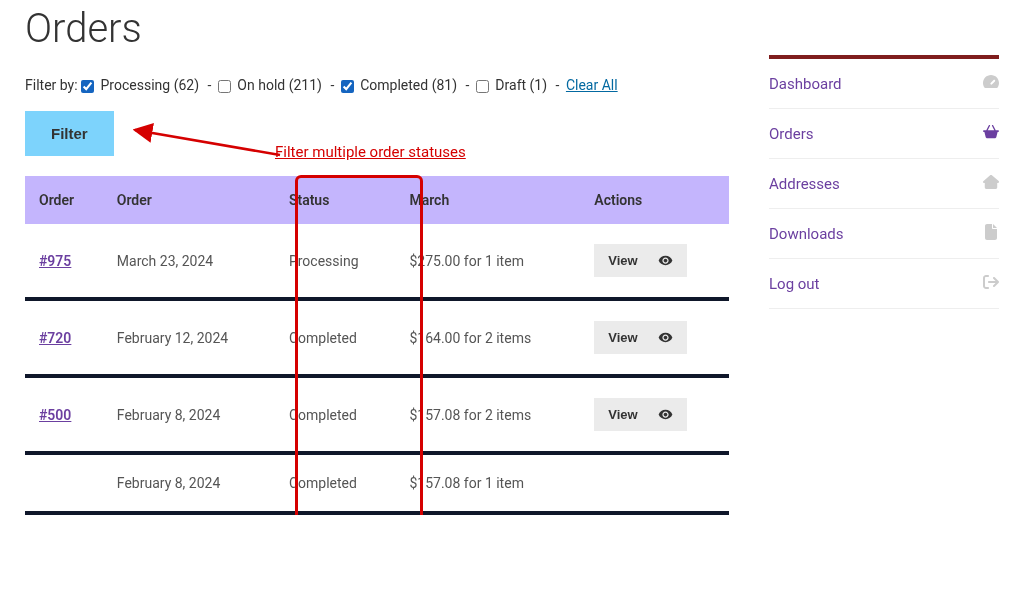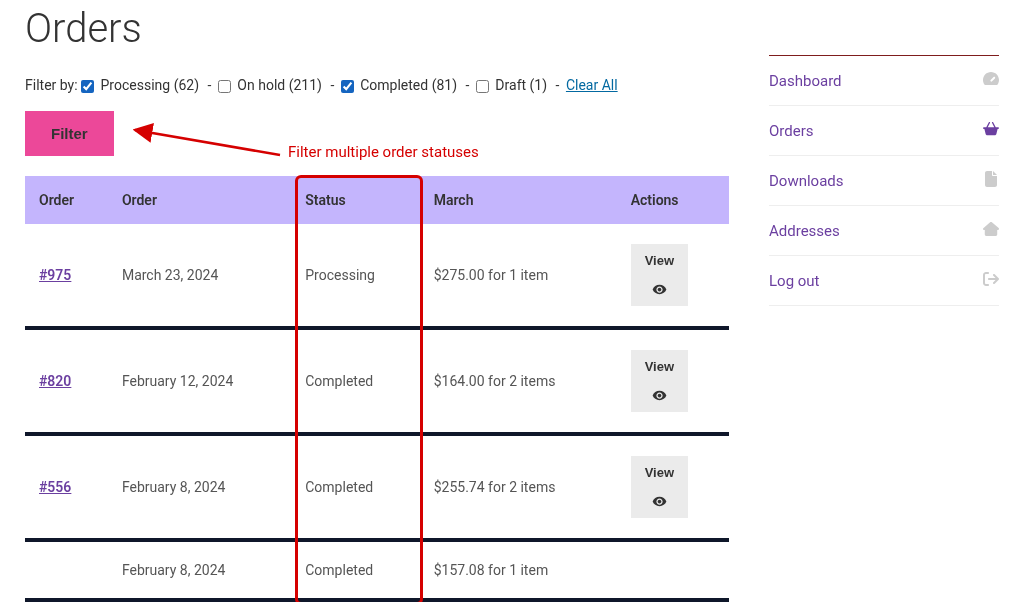--- a/index.html
+++ b/index.html
@@ -48,21 +48,21 @@
     }
     .filter-sep {
       margin: 0 3px;
     }
     .clear-all {
       color: #0369a1;
       text-decoration: underline;
       cursor: pointer;
     }
     .filter-button {
-      background: #ec4899;
+      background: #7dd3fc;
       border: none;
       padding: 14px 26px;
       font-size: 15px;
       font-weight: 600;
       color: #333;
       cursor: pointer;
       margin-bottom: 20px;
     }
     .annotation {
       position: absolute;
@@ -113,34 +113,33 @@
     .view-button {
       background: #ebebeb;
       border: none;
       padding: 9px 14px;
       font-size: 13px;
       font-weight: 600;
       color: #333;
       cursor: pointer;
       display: inline-flex;
       align-items: center;
-      gap: 14px;
-      flex-direction: column;
+      gap: 20px;
     }
     .view-button svg {
       width: 15px;
       height: 15px;
     }
     .sidebar {
       width: 230px;
       padding-top: 55px;
     }
     .sidebar-list {
       list-style: none;
-      border-top: 1px solid #7f1d1d;
+      border-top: 4px solid #7f1d1d;
     }
     .sidebar-item {
       display: flex;
       justify-content: space-between;
       align-items: center;
       padding: 15px 0;
       border-bottom: 1px solid #eee;
       cursor: pointer;
     }
     .sidebar-item .label {
@@ -176,21 +175,21 @@
 
     <svg class="annotation-arrow" style="left:100px; top:115px; width:160px; height:50px;">
       <defs>
         <marker id="arrowhead" markerWidth="8" markerHeight="8" refX="7" refY="4" orient="auto">
           <polygon points="0 0, 8 4, 0 8" fill="#d50000"></polygon>
         </marker>
       </defs>
       <line x1="155" y1="40" x2="10" y2="15" stroke="#d50000" stroke-width="2.5" marker-end="url(#arrowhead)"></line>
     </svg>
 
-    <div class="annotation" style="left:263px; top:143px;">Filter multiple order statuses</div>
+    <div class="annotation" style="left:250px; top:143px;text-decoration:underline;">Filter multiple order statuses</div>
 
     <div class="status-box" style="left:270px; top:175px; width:128px; height:430px;"></div>
 
     <table class="orders-table">
       <thead>
         <tr>
           <th>Order</th>
           <th>Order</th>
           <th>Status</th>
           <th>March</th>
@@ -206,38 +205,38 @@
             <td><button class="view-button">
                 <span>View</span>
                 <span style="display: inline-flex;">
                   <svg viewBox="0 0 24 24" fill="currentColor">
                     <path d="M12 4.5C7 4.5 2.73 7.61 1 12c1.73 4.39 6 7.5 11 7.5s9.27-3.11 11-7.5c-1.73-4.39-6-7.5-11-7.5zM12 17c-2.76 0-5-2.24-5-5s2.24-5 5-5 5 2.24 5 5-2.24 5-5 5zm0-8c-1.66 0-3 1.34-3 3s1.34 3 3 3 3-1.34 3-3-1.34-3-3-3z"></path>
                   </svg>
                 </span>
               </button></td>
           </tr>
           <tr>
-            <td><a href="#">#820</a></td>
+            <td><a href="#">#720</a></td>
             <td>February 12, 2024</td>
             <td>Completed</td>
             <td>$164.00 for 2 items</td>
             <td><button class="view-button">
                 <span>View</span>
                 <span style="display: inline-flex;">
                   <svg viewBox="0 0 24 24" fill="currentColor">
                     <path d="M12 4.5C7 4.5 2.73 7.61 1 12c1.73 4.39 6 7.5 11 7.5s9.27-3.11 11-7.5c-1.73-4.39-6-7.5-11-7.5zM12 17c-2.76 0-5-2.24-5-5s2.24-5 5-5 5 2.24 5 5-2.24 5-5 5zm0-8c-1.66 0-3 1.34-3 3s1.34 3 3 3 3-1.34 3-3-1.34-3-3-3z"></path>
                   </svg>
                 </span>
               </button></td>
           </tr>
           <tr>
-            <td><a href="#">#556</a></td>
+            <td><a href="#">#500</a></td>
             <td>February 8, 2024</td>
             <td>Completed</td>
-            <td>$255.74 for 2 items</td>
+            <td>$157.08 for 2 items</td>
             <td><button class="view-button">
                 <span>View</span>
                 <span style="display: inline-flex;">
                   <svg viewBox="0 0 24 24" fill="currentColor">
                     <path d="M12 4.5C7 4.5 2.73 7.61 1 12c1.73 4.39 6 7.5 11 7.5s9.27-3.11 11-7.5c-1.73-4.39-6-7.5-11-7.5zM12 17c-2.76 0-5-2.24-5-5s2.24-5 5-5 5 2.24 5 5-2.24 5-5 5zm0-8c-1.66 0-3 1.34-3 3s1.34 3 3 3 3-1.34 3-3-1.34-3-3-3z"></path>
                   </svg>
                 </span>
               </button></td>
           </tr>
           <tr>
@@ -259,32 +258,32 @@
               <path d="M256 32C114.6 32 0 146.6 0 288c0 52.8 16 101.9 43.3 142.7 6.1 9.1 16.5 13.3 27.2 13.3h370.9c10.7 0 21.1-4.2 27.2-13.3C496 389.9 512 340.8 512 288 512 146.6 397.4 32 256 32zm126.6 206.6l-93.3 93.3c-12.5 12.5-32.8 12.5-45.3 0s-12.5-32.8 0-45.3l93.3-93.3c12.5-12.5 32.8-12.5 45.3 0s12.5 32.8 0 45.3z"></path>
             </svg></span>
         </li>
         <li class="sidebar-item active">
           <span class="label">Orders</span>
           <span class="icon"><svg viewBox="0 0 576 512">
               <path d="M253.3 35.1c6.1-11.8 1.5-26.3-10.2-32.4s-26.3-1.5-32.4 10.2L117.6 192H32c-17.7 0-32 14.3-32 32s14.3 32 32 32h18.7l46.7 192c4.3 17.6 20 30 38.1 30h305c18.1 0 33.8-12.4 38.1-30l46.7-192H544c17.7 0 32-14.3 32-32s-14.3-32-32-32h-85.6L365.3 12.9c-6.1-11.7-20.6-16.3-32.4-10.2s-16.3 20.6-10.2 32.4L404.3 192H171.7L253.3 35.1z"></path>
             </svg></span>
         </li>
         <li class="sidebar-item">
+          <span class="label">Addresses</span>
+          <span class="icon"><svg viewBox="0 0 576 512">
+              <path d="M575.8 255.5c0 18-15 32.1-32 32.1h-32l.7 160.2c0 35.3-28.7 64-64 64H127.5c-35.3 0-64-28.7-64-64l.7-160.2h-32c-18 0-32-14.1-32-32.1 0-9 3-17 10-24L266.4 8c7-7 15-8 22-8s15 2 21 7l255.4 216.5c8 7 12 15 11 32z"></path>
+            </svg></span>
+        </li>
+        <li class="sidebar-item">
           <span class="label">Downloads</span>
           <span class="icon"><svg viewBox="0 0 384 512">
               <path d="M224 0H64C28.7 0 0 28.7 0 64v384c0 35.3 28.7 64 64 64h256c35.3 0 64-28.7 64-64V160H256c-17.7 0-32-14.3-32-32V0zm32 0v128h128L256 0z"></path>
             </svg></span>
         </li>
         <li class="sidebar-item">
-          <span class="label">Addresses</span>
-          <span class="icon"><svg viewBox="0 0 576 512">
-              <path d="M575.8 255.5c0 18-15 32.1-32 32.1h-32l.7 160.2c0 35.3-28.7 64-64 64H127.5c-35.3 0-64-28.7-64-64l.7-160.2h-32c-18 0-32-14.1-32-32.1 0-9 3-17 10-24L266.4 8c7-7 15-8 22-8s15 2 21 7l255.4 216.5c8 7 12 15 11 32z"></path>
-            </svg></span>
-        </li>
-        <li class="sidebar-item">
           <span class="label">Log out</span>
           <span class="icon"><svg viewBox="0 0 512 512">
               <path d="M502.6 278.6c12.5-12.5 12.5-32.8 0-45.3l-128-128c-12.5-12.5-32.8-12.5-45.3 0s-12.5 32.8 0 45.3L402.7 224H192c-17.7 0-32 14.3-32 32s14.3 32 32 32h210.7l-73.4 73.4c-12.5 12.5-12.5 32.8 0 45.3s32.8 12.5 45.3 0l128-128zM160 96c17.7 0 32-14.3 32-32s-14.3-32-32-32H96C43 32 0 75 0 128v256c0 53 43 96 96 96h64c17.7 0 32-14.3 32-32s-14.3-32-32-32H96c-17.7 0-32-14.3-32-32V128c0-17.7 14.3-32 32-32h64z"></path>
             </svg></span>
         </li>
       </ul>
   </div>
 </div>
 
 </body></html>

